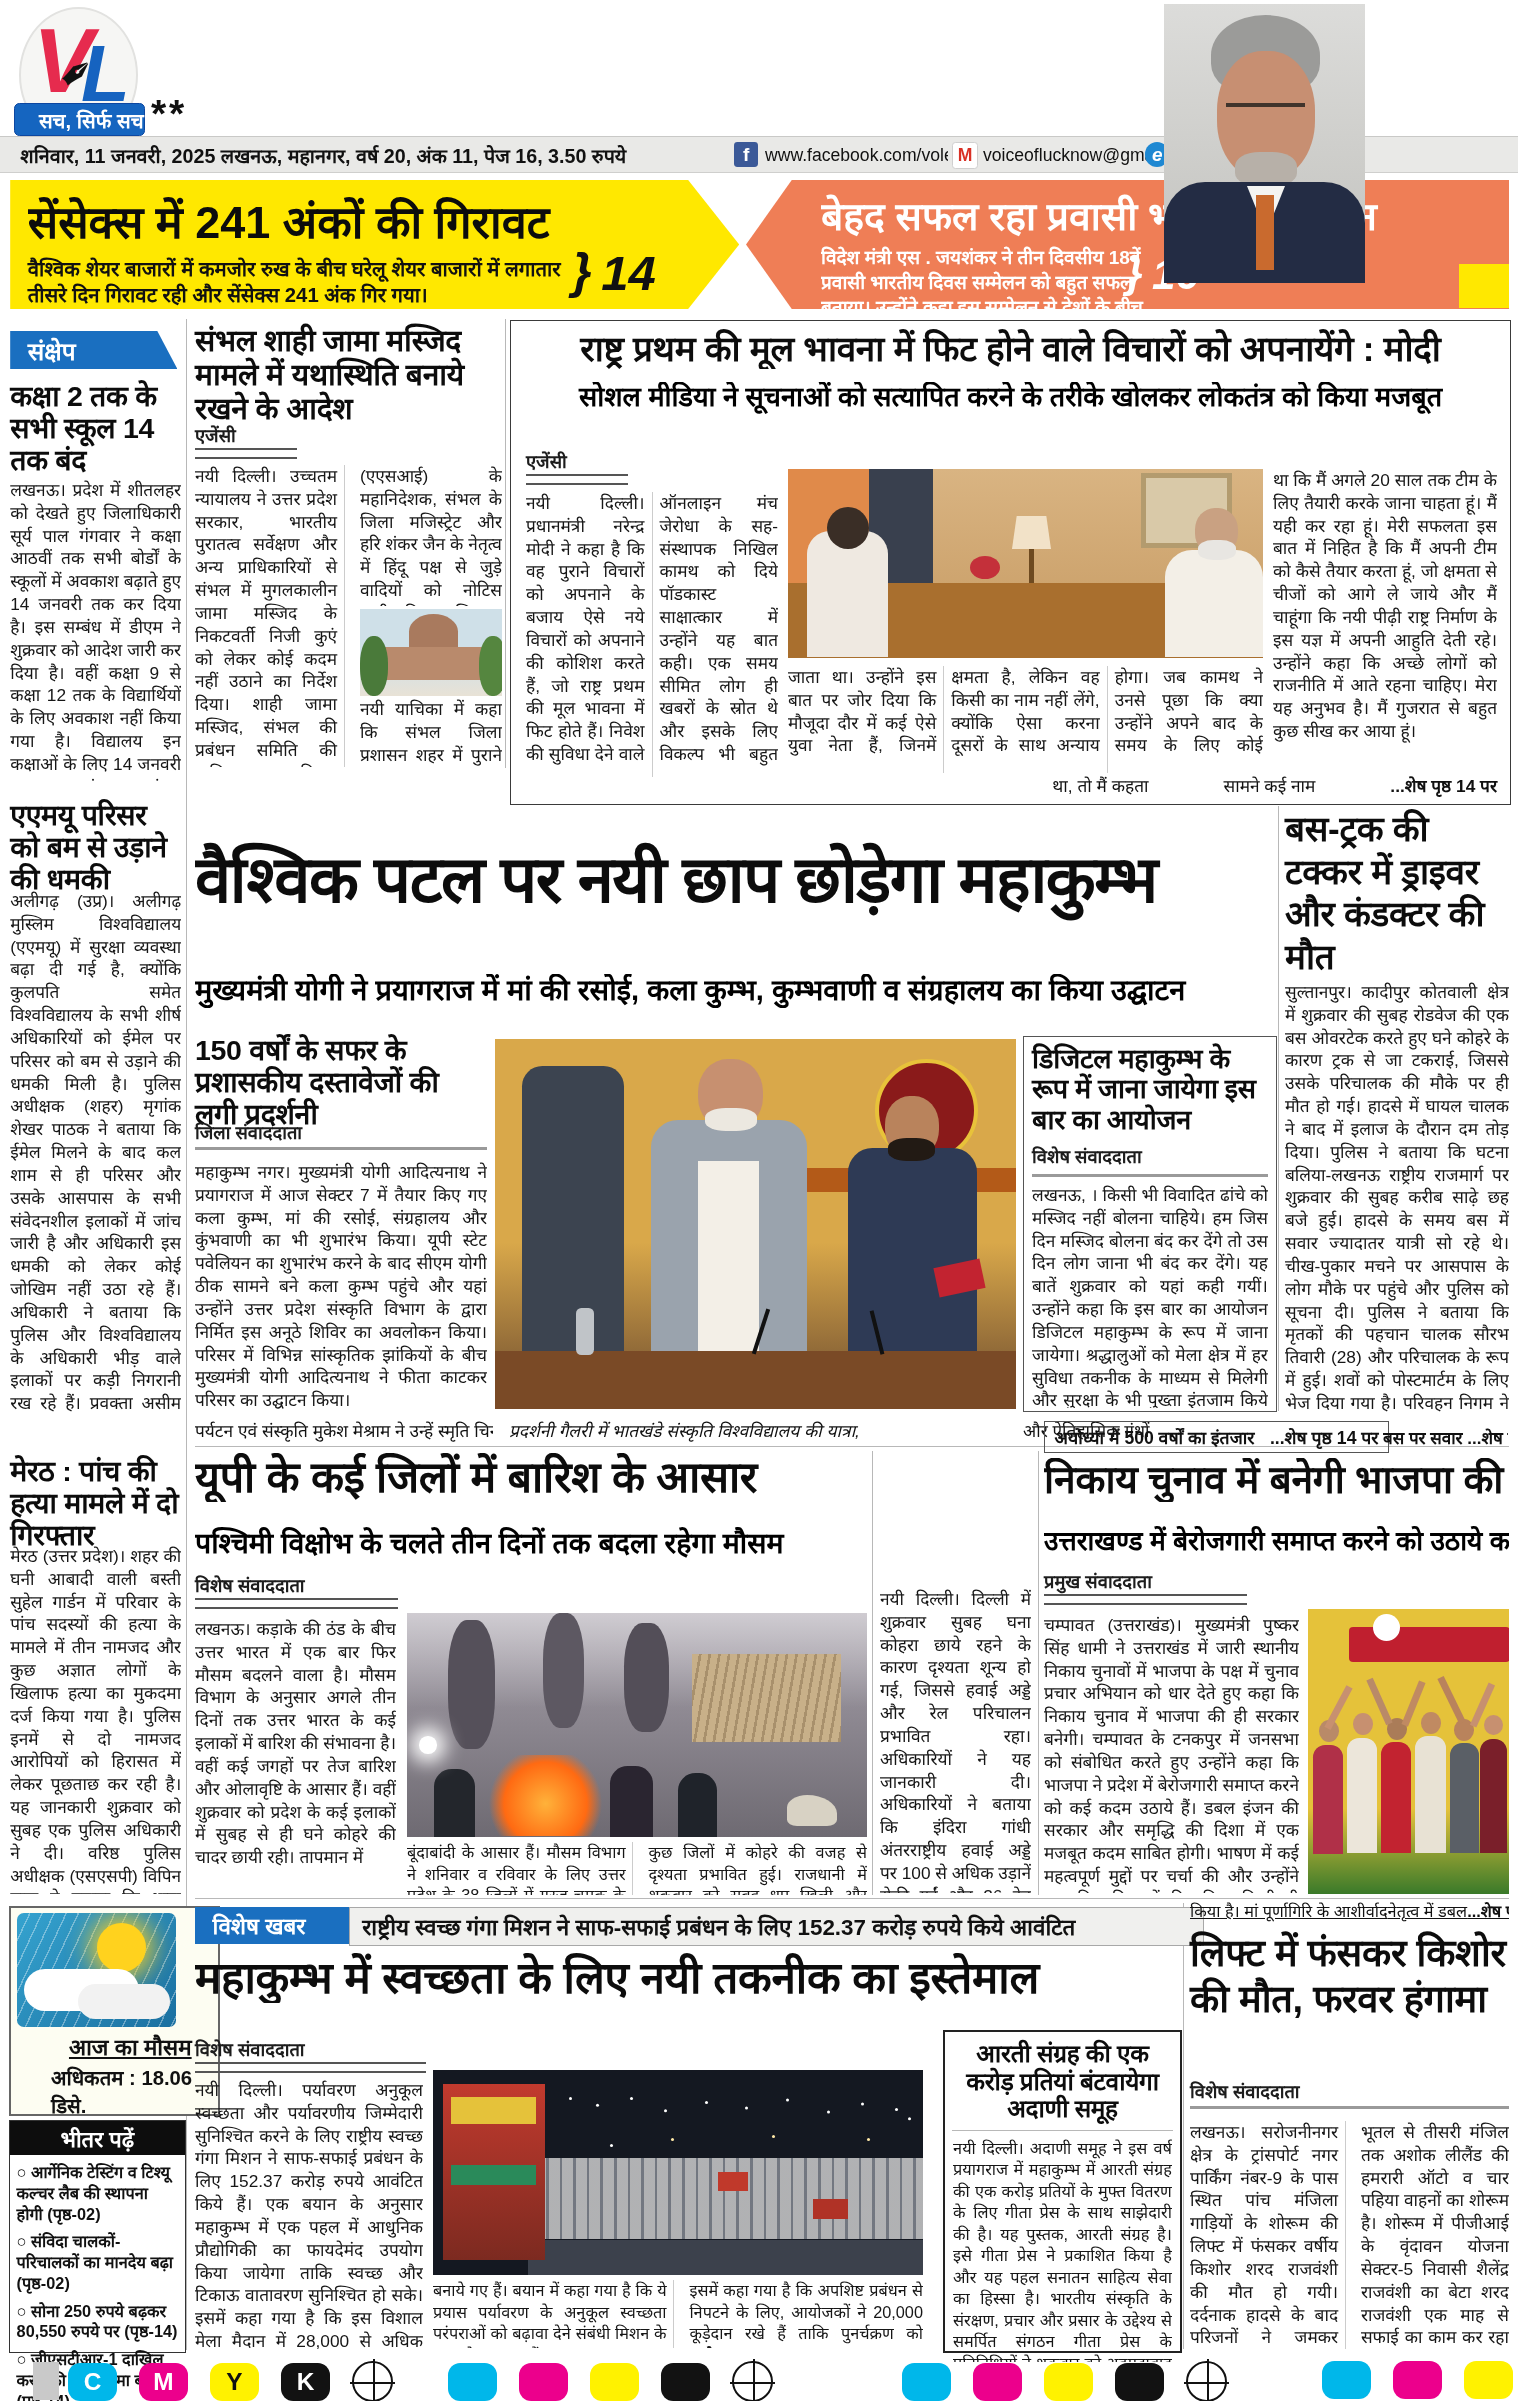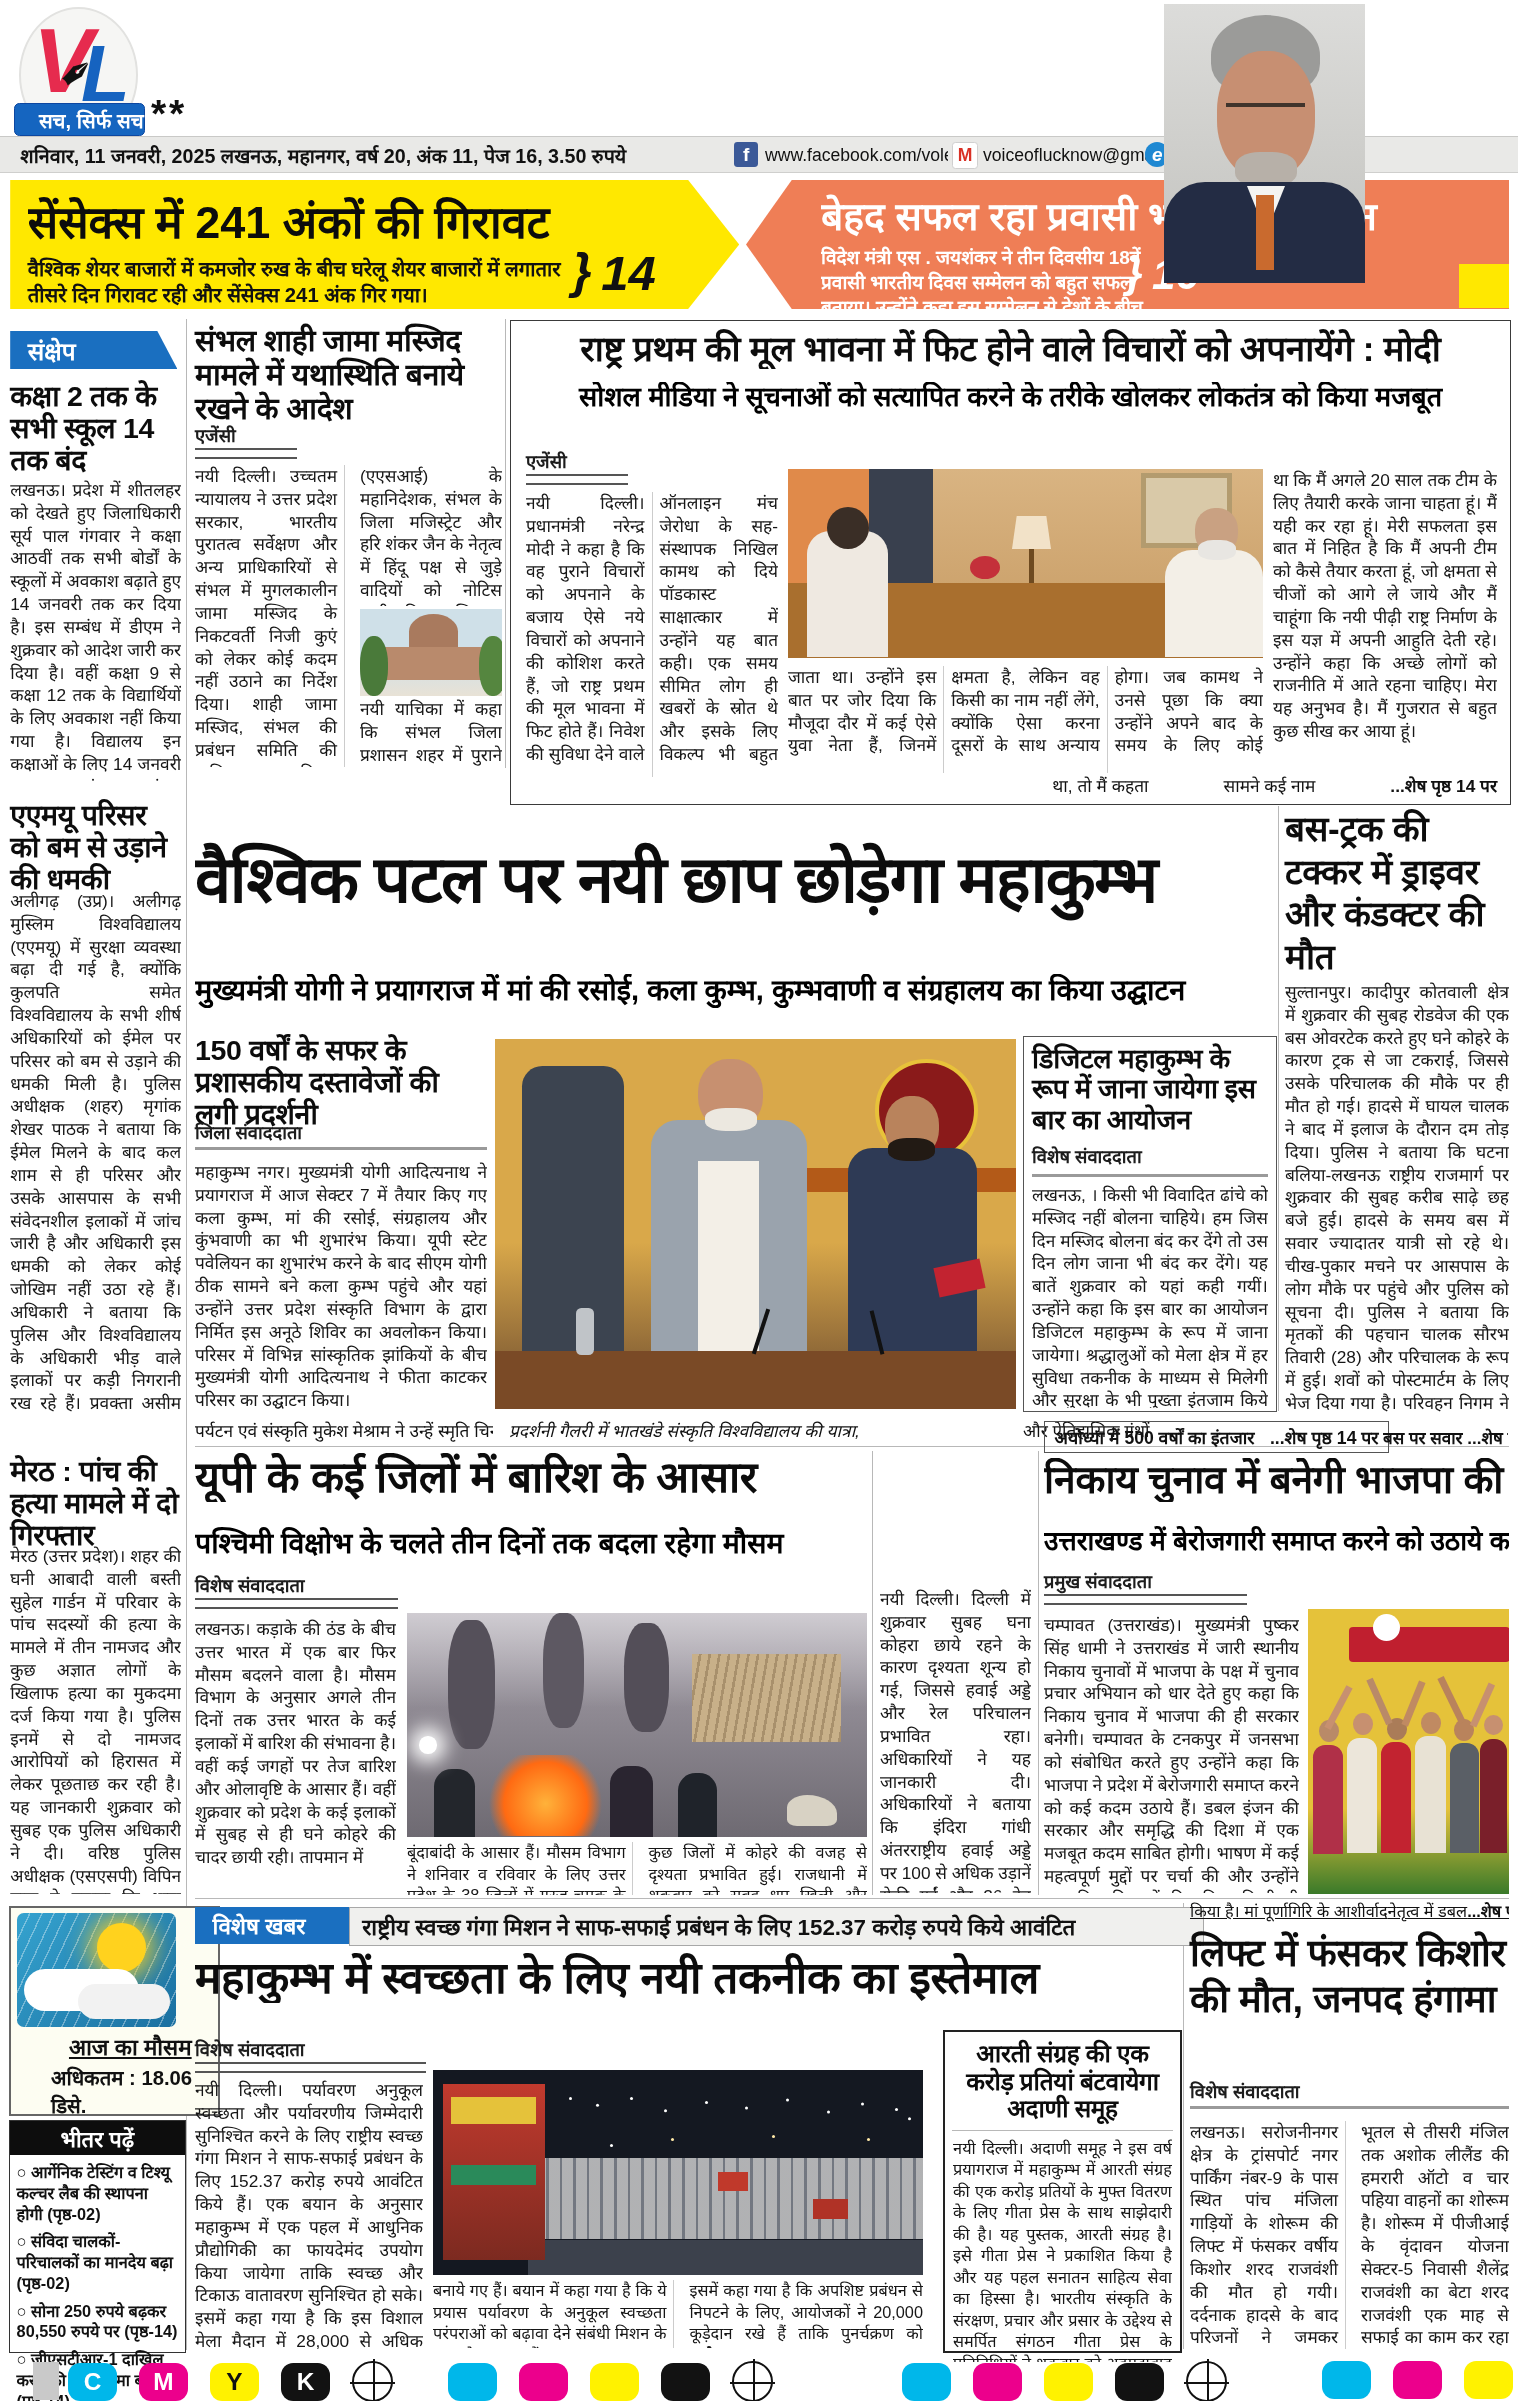--- a/index.html
+++ b/index.html
@@ -338,21 +338,21 @@
       <span>नयी दिल्ली। अदाणी समूह ने इस वर्ष प्रयागराज में महाकुम्भ में आरती संग्रह की एक करोड़ प्रतियों के मुफ्त वितरण के लिए गीता प्रेस के साथ साझेदारी की है। यह पुस्तक, आरती संग्रह है। इसे गीता प्रेस ने प्रकाशित किया है और यह पहल सनातन साहित्य सेवा का हिस्सा है। भारतीय संस्कृति के संरक्षण, प्रचार और प्रसार के उद्देश्य से समर्पित संगठन गीता प्रेस के प्रतिनिधियों ने शुक्रवार को अहमदाबाद में अदाणी समूह के अध्यक्ष गौतम अदाणी से मुलाकात की। अदाणी ने सोशल मीडिया मंच एक्स पर लिखा, महाकुंभ भारतीय संस्कृति और धार्मिक आस्था का महायज्ञ है। हमारे लिए </span>
       
     </div>
   </div>
 
   <div class="abs" style="left:1190px;top:1900px;width:319px;display:flex;justify-content:space-between;font-size:16.3px;white-space:nowrap;overflow:hidden;text-decoration:underline;">
     <span>किया है। मां पूर्णागिरि के आशीर्वाद</span>
     <span>नेतृत्व में डबल</span>
     <span class="more">...शेष पृष्ठ 14 पर</span>
   </div>
-  <div class="abs hl" style="left:1190px;top:1930px;width:319px;font-size:38px;line-height:1.22;">लिफ्ट में फंसकर किशोर की मौत, जनपद हंगामा</div>
+  <div class="abs hl" style="left:1190px;top:1930px;width:319px;font-size:38px;line-height:1.22;">लिफ्ट में फंसकर किशोर की मौत, फरवर हंगामा</div>
   <div class="abs byl" style="left:1190px;top:2078px;">विशेष संवाददाता</div>
   <div class="abs grule" style="left:1190px;top:2106px;width:319px;"></div>
   <div class="abs flexrow" style="left:1190px;top:2121px;width:319px;height:228px;">
     <div class="body" style="width:152px;height:228px;border-right:0.7px solid #ccc;padding-right:6.8px;">लखनऊ। सरोजनीनगर क्षेत्र के ट्रांसपोर्ट नगर पार्किंग नंबर-9 के पास स्थित पांच मंजिला गाड़ियों के शोरूम की लिफ्ट में फंसकर वर्षीय किशोर शरद राजवंशी की मौत हो गयी। दर्दनाक हादसे के बाद परिजनों ने जमकर हंगामा किया।</div>
     <div class="body" style="width:152px;height:228px;">भूतल से तीसरी मंजिल तक अशोक लीलैंड की हमरारी ऑटो व चार पहिया वाहनों का शोरूम है। शोरूम में पीजीआई के वृंदावन योजना सेक्टर-5 निवासी शैलेंद्र राजवंशी का बेटा शरद राजवंशी एक माह से सफाई का काम कर रहा था। शुक्रवार शाम को</div>
   </div>
 
   <div class="abs" style="left:0;top:2361px;width:1518px;height:40px;">
     <div class="abs" style="left:33px;top:1.4px;width:26px;height:38px;background:#c9c9c9;"></div>
 

